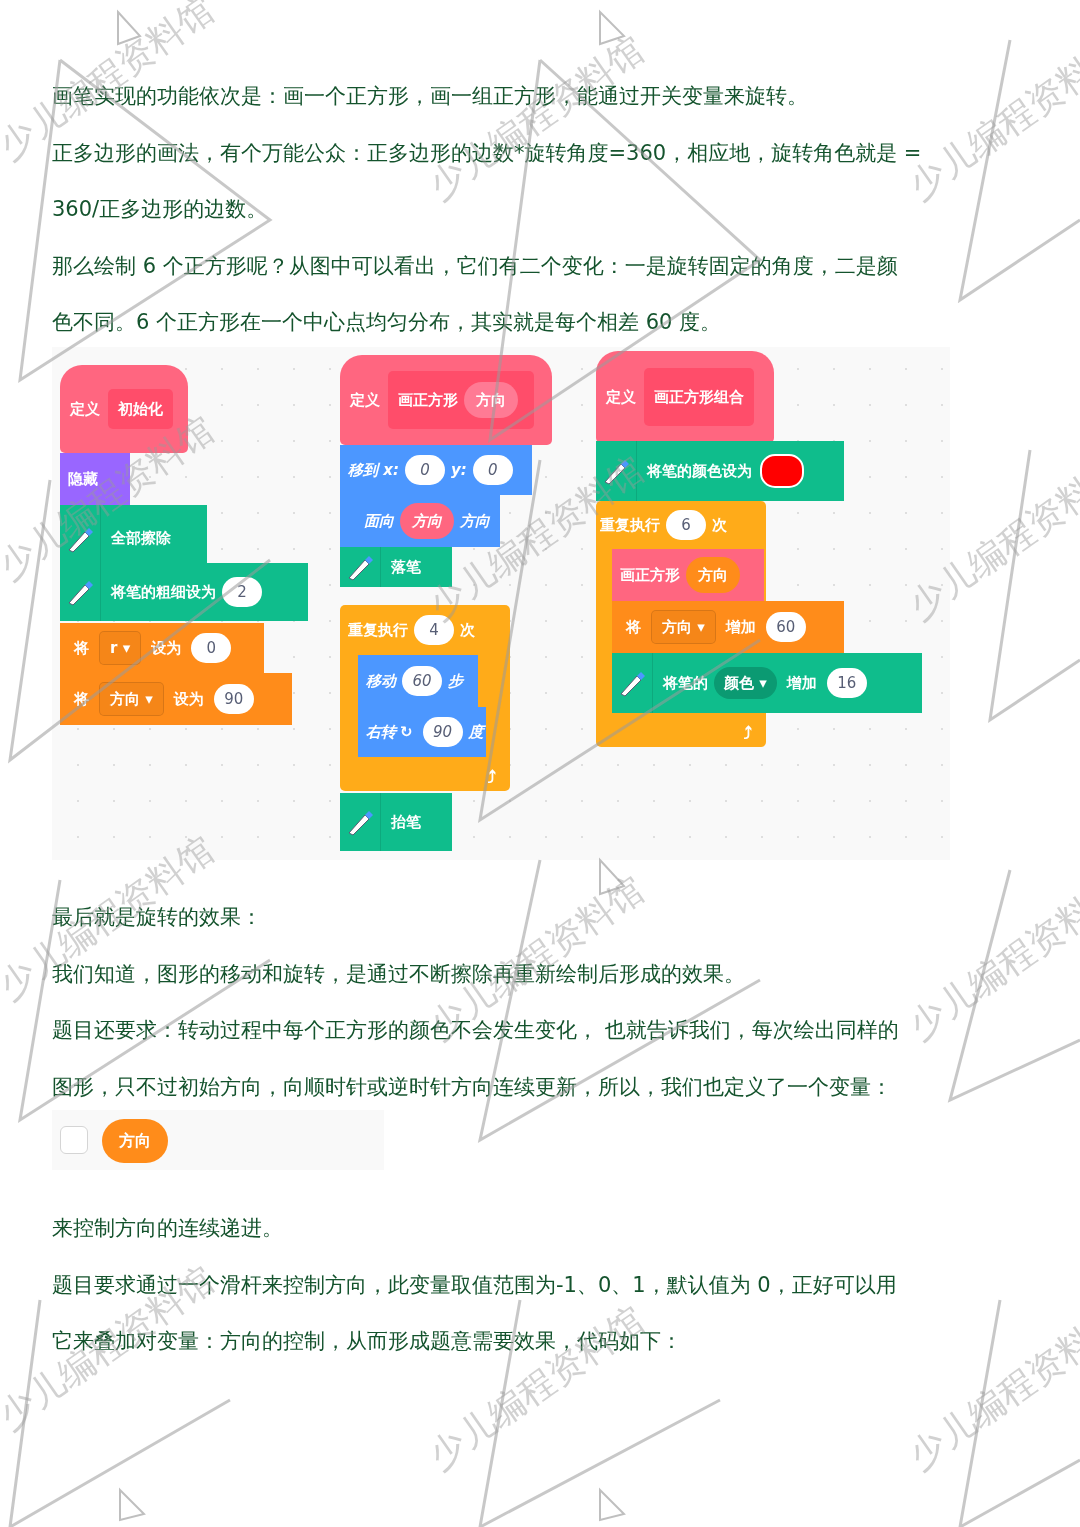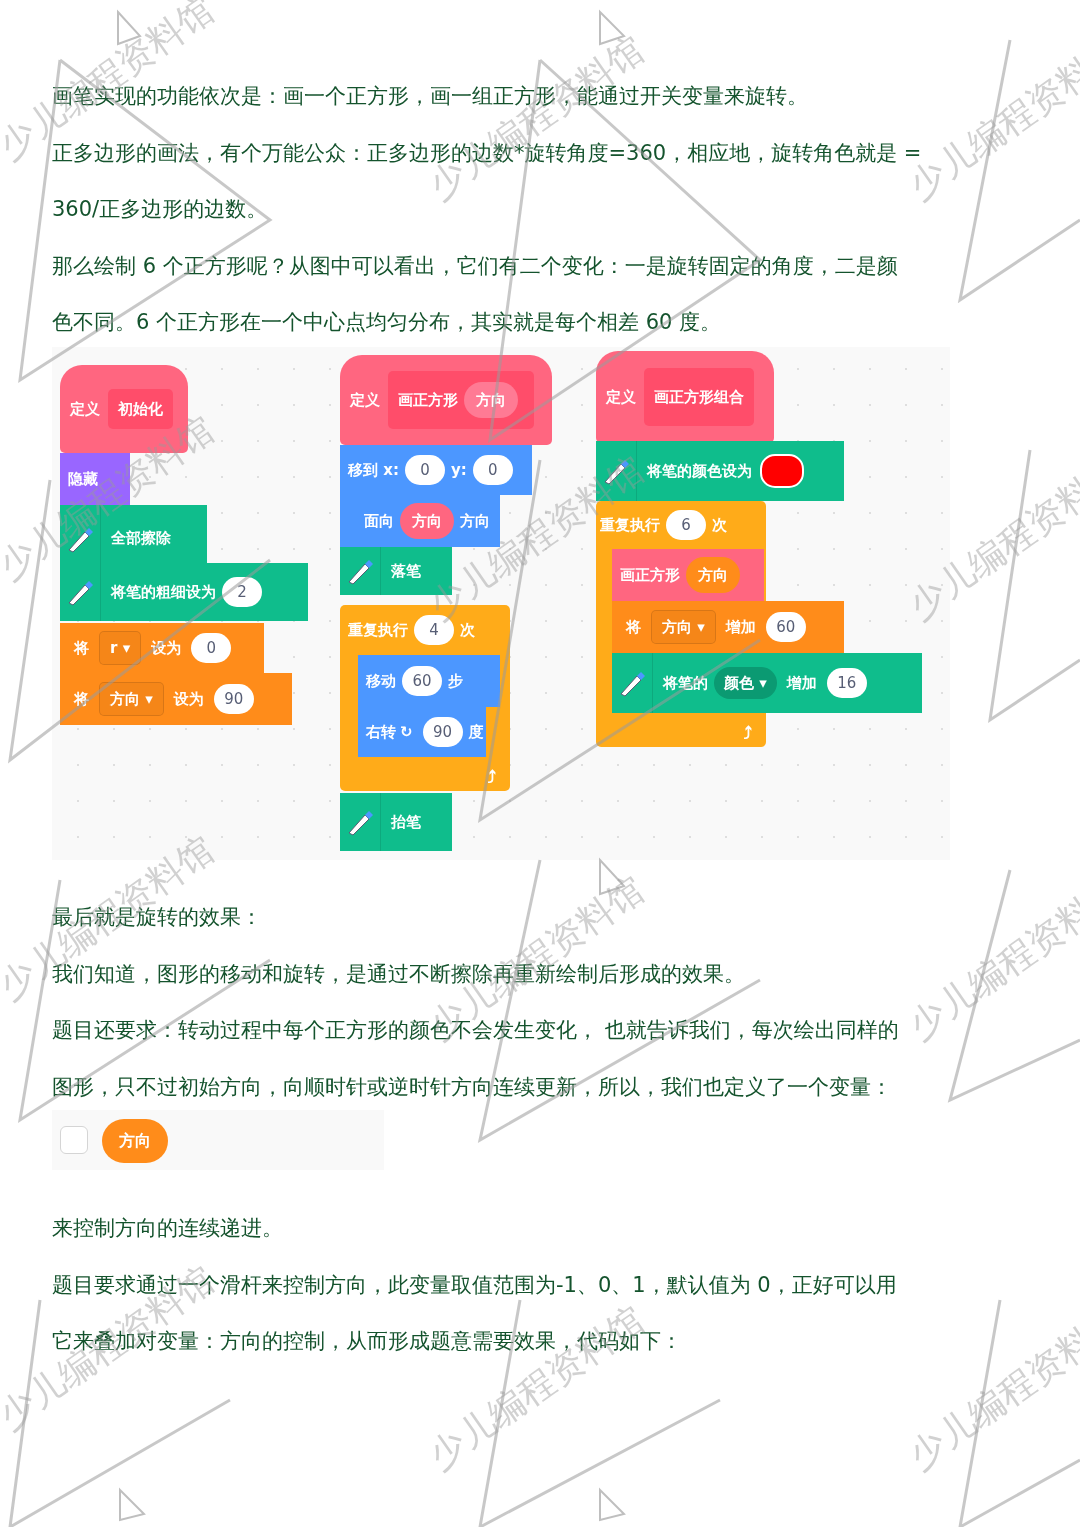--- a/index.html
+++ b/index.html
@@ -21,21 +21,21 @@
     position: absolute; box-sizing: border-box; color: #fff; font-size: 15px; font-weight: bold;
     display: flex; align-items: center; white-space: nowrap; border-radius: 0;
   }
   .hat { border-radius: 22px 22px 5px 5px; background: #ff6680; }
   .proto {
     background: #ff4d6a; border-radius: 5px; height: 58px; display: flex; align-items: center;
     padding: 0 10px; margin-left: 8px;
   }
   .looks { background: #9966ff; }
   .pen { background: #0fbd8c; }
-  .motion { background: #4c97ff; }
+  .motion { background: #4c97ff; font-style: italic; }
   .ctrl { background: #ffab19; }
   .vars { background: #ff8c1a; }
   .custom { background: #ff6680; }
   .pill {
     display: inline-flex; align-items: center; justify-content: center; background: #fff; color: #575e75;
     border-radius: 16px; height: 30px; min-width: 40px; padding: 0 8px; font-weight: normal; font-size: 15px;
     margin: 0 6px; box-sizing: border-box;
   }
   .dd {
     display: inline-flex; align-items: center; border: 1px solid rgba(0,0,0,0.12); border-radius: 5px;
@@ -130,38 +130,38 @@
     <span>移到 x:</span>
     <span class="pill">0</span>
     <span>y:</span>
     <span class="pill">0</span>
   </div>
   <div class="blk motion" style="left:288px;top:148px;width:160px;height:52px;padding-left:24px">
     <span>面向</span>
     <span class="rpill" style="background:#ff6680">方向</span>
     <span>方向</span>
   </div>
-  <div class="blk pen" style="left:288px;top:200px;width:112px;height:48px">
+  <div class="blk pen" style="left:288px;top:200px;width:112px;height:40px">
     <span class="pen-icon">
         <svg width="30" height="30" viewBox="0 0 30 30">
           <path d="M4 26 L20 8 L24 12 L8 28 Z" fill="#fff" stroke="#575e75" stroke-width="1"></path>
           <path d="M20 8 L24 4 L28 8 L24 12 Z" fill="#4c97ff"></path>
         </svg>
       </span>
     <span>落笔</span>
   </div>
   <div class="blk ctrl" style="left:288px;top:258px;width:170px;height:186px;align-items:flex-start;border-radius:5px">
     <div style="display:flex;align-items:center;height:50px;padding-left:8px">
       <span>重复执行</span>
       <span class="pill">4</span>
       <span>次</span>
     </div>
     <span class="arrow-icon">⤴</span>
   </div>
-  <div class="blk motion" style="left:306px;top:308px;width:142px;height:52px;padding-left:8px">
+  <div class="blk motion" style="left:306px;top:308px;width:120px;height:52px;padding-left:8px">
     <span>移动</span>
     <span class="pill">60</span>
     <span>步</span>
   </div>
   <div class="blk motion" style="left:306px;top:360px;width:128px;height:50px;padding-left:8px">
     <span>右转</span>
     <span class="lbl">↻</span>
     <span class="pill">90</span>
     <span>度</span>
   </div>

